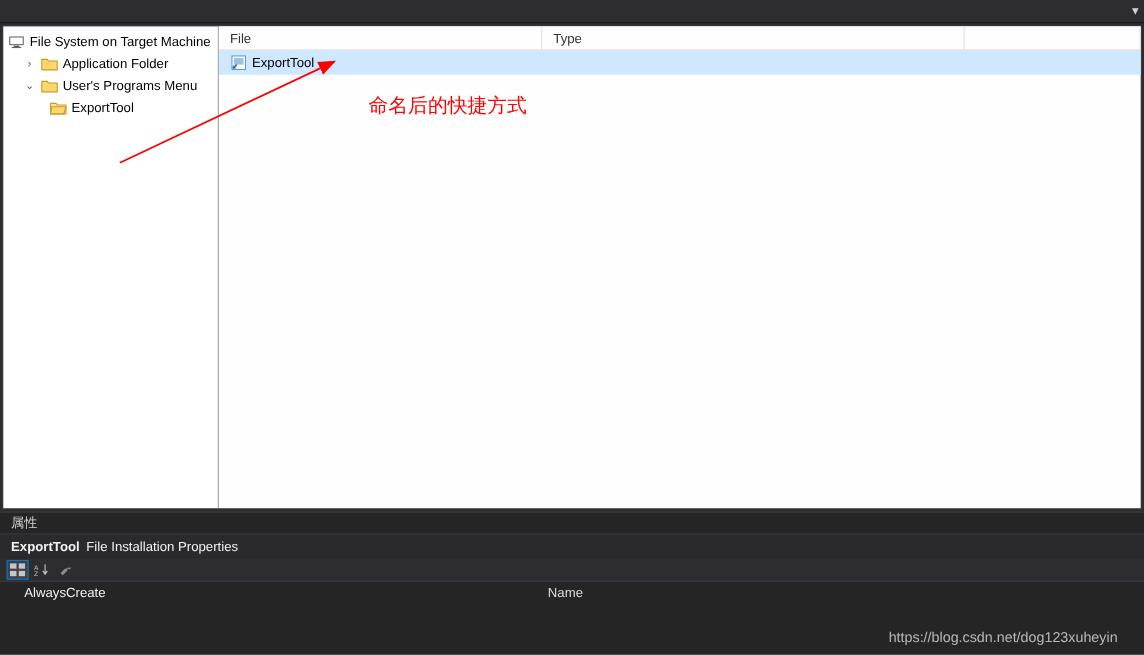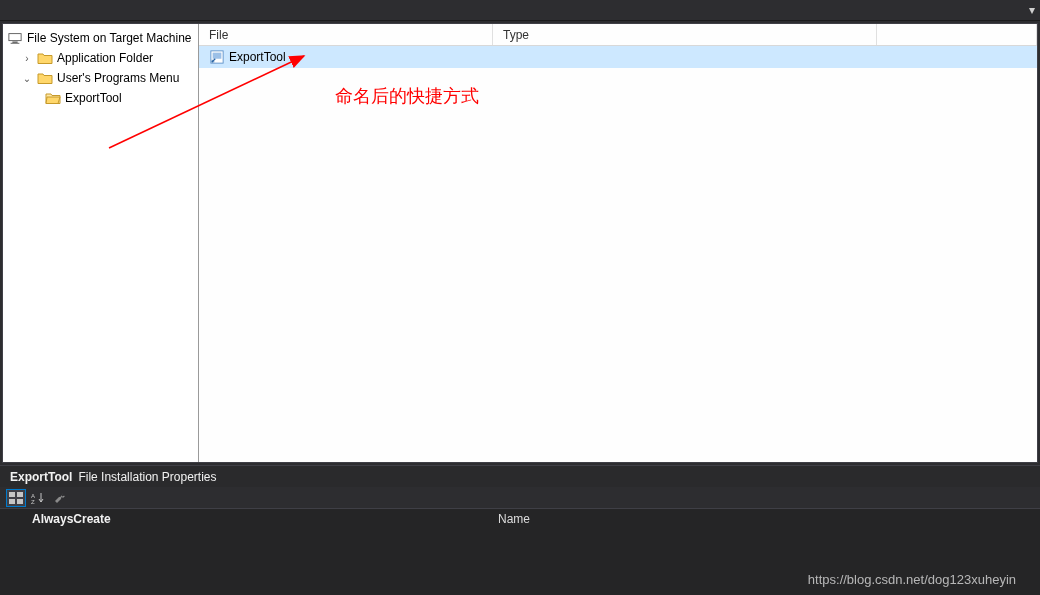--- a/index.html
+++ b/index.html
@@ -30,21 +30,21 @@
   .arrow-svg{position:absolute;pointer-events:none;}
   .props-panel{background:#252526;height:130px;border-top:1px solid #3f3f46;display:flex;flex-direction:column;}
   .props-title{padding:4px 8px 4px 10px;color:#d0d0d0;font-size:12px;border-bottom:1px solid #3f3f46;height:20px;display:flex;align-items:center;}
   .props-sub{padding:4px 10px;color:#f1f1f1;font-size:12px;height:21px;display:flex;align-items:center;gap:6px;background:#2a2a2c;}
   .props-sub .bold{font-weight:600;}
   .props-toolbar{height:22px;display:flex;align-items:center;gap:2px;padding:0 6px;border-bottom:1px solid #3f3f46;background:#2d2d30;}
   .tb-btn{width:20px;height:18px;display:flex;align-items:center;justify-content:center;color:#c5c5c5;cursor:pointer;border:1px solid transparent;}
   .tb-btn.active{background:#3f3f46;border-color:#007acc;}
   .props-grid{flex:1;display:flex;flex-direction:column;}
   .prop-row{display:flex;height:20px;align-items:center;color:#f1f1f1;background:#252526;}
-  .prop-row .k{width:490px;padding:0 32px;font-weight:bold;}
+  .prop-row .k{width:490px;padding:0 22px;}
   .prop-row .v{flex:1;padding:0 8px;color:#dcdcdc;}
   .watermark{position:absolute;right:24px;bottom:8px;color:#d0d0d0;font-size:13px;opacity:.85;font-family:Arial,sans-serif;}
 </style>
 </head>
 <body>
 
 <div class="tabbar">
   <div class="tabbar-dd">▾</div>
 </div>
 
@@ -126,20 +126,23 @@
             </marker>
           </defs>
         <line x1="30" y1="108" x2="225" y2="16" stroke="#ff0000" stroke-width="1.6" marker-end="url(#ah)"></line>
       </svg>
       <div class="annotation" style="left:136px;top:38px">命名后的快捷方式</div>
     </div>
   </div>
 </div>
 
 <div class="props-panel">
+  <div class="props-title">
+      <span>属性</span>
+    </div>
   <div class="props-sub">
     <span class="bold">ExportTool</span>
     <span>File Installation Properties</span>
   </div>
   <div class="props-toolbar">
     <div class="tb-btn active">
       <svg width="14" height="12" viewBox="0 0 14 12">
           <rect x="0" y="0" width="6" height="5" fill="#c5c5c5"></rect>
           <rect x="8" y="0" width="6" height="5" fill="#c5c5c5"></rect>
           <rect x="0" y="7" width="6" height="5" fill="#c5c5c5"></rect>

